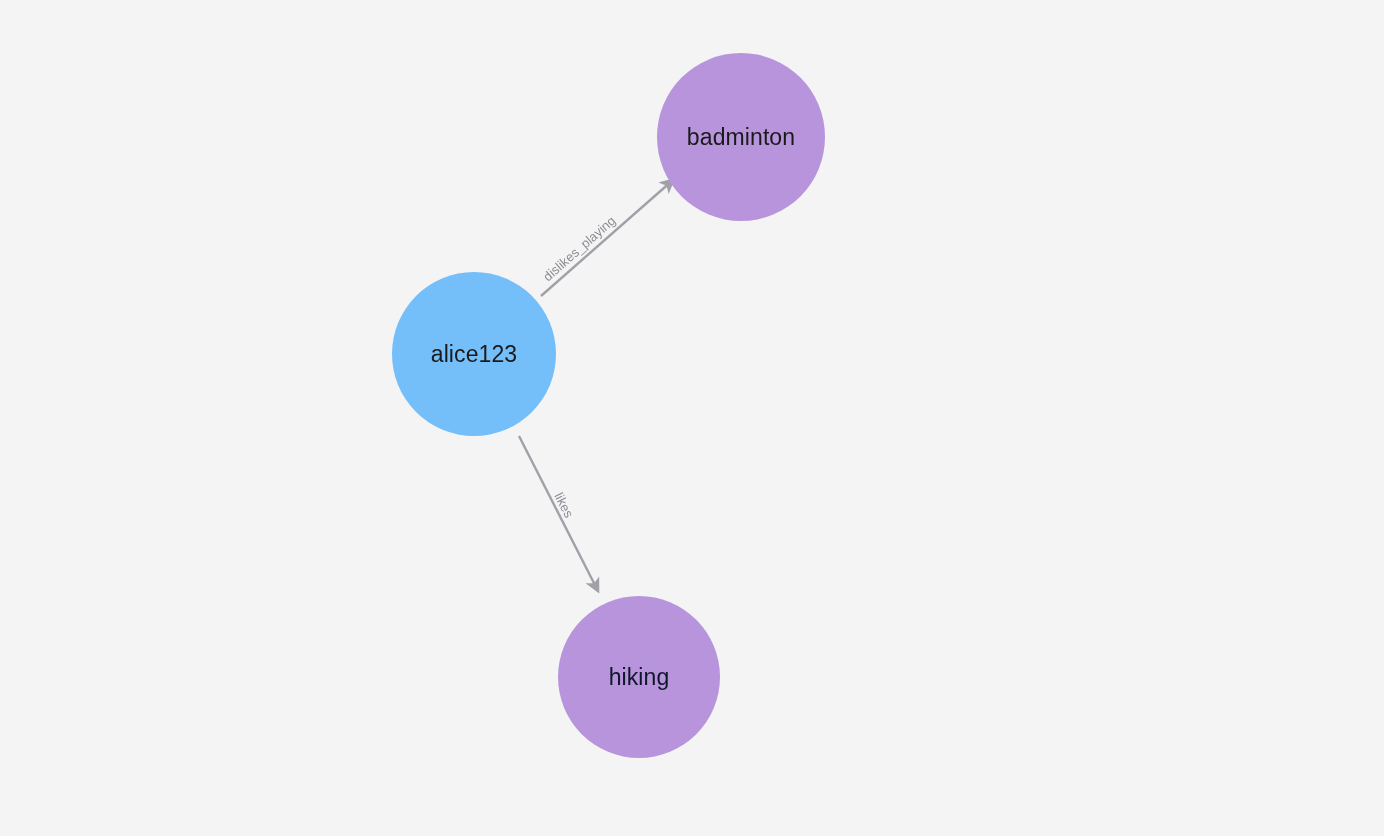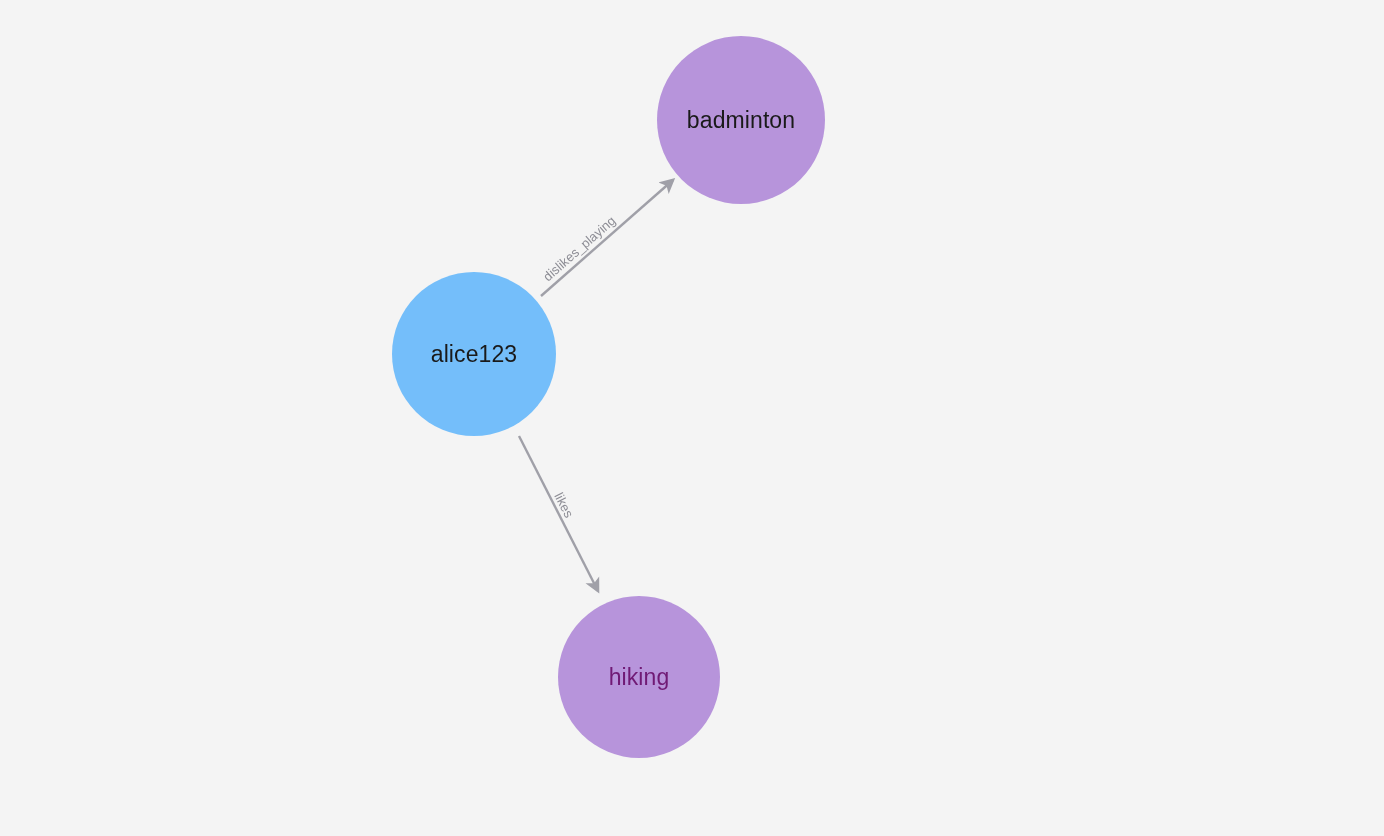--- a/index.html
+++ b/index.html
@@ -73,24 +73,24 @@
       </marker>
     </defs>
     <line id="line-0" stroke="#a0a0a8" stroke-width="2.4" marker-end="url(#arrowhead)" x1="541" y1="296" x2="673" y2="180"></line>
     <line id="line-1" stroke="#a0a0a8" stroke-width="2.4" marker-end="url(#arrowhead)" x1="519" y1="436" x2="598" y2="591"></line>
   </svg>
 
   <div class="node" id="node-0" style="left: 392px; top: 272px; width: 164px; height: 164px; background: rgb(116, 190, 250);">
     <span class="node-label" style="color: rgb(26, 26, 26); max-width: 142px;">alice123</span>
   </div>
 
-  <div class="node" id="node-1" style="left: 657px; top: 36px; width: 168px; height: 168px; background: rgb(183, 148, 219); align-items: center;">
+  <div class="node" id="node-1" style="left: 657px; top: 53px; width: 168px; height: 168px; background: rgb(183, 148, 219); align-items: center;">
     <span class="node-label" style="color: rgb(26, 26, 26); max-width: 146px;">badminton</span>
   </div>
 
   <div class="node" id="node-2" style="left: 558px; top: 596px; width: 162px; height: 162px; background: rgb(183, 148, 219);">
-    <span class="node-label" style="color: #701a75; max-width: 140px;">hiking</span>
+    <span class="node-label" style="color: #0f172a; max-width: 140px;">hiking</span>
   </div>
 
   <div class="edge-label" id="elabel-0" style="left: 545px; top: 271px; color: rgb(141, 141, 149); transform: rotate(-41.2deg);">dislikes_playing</div>
   <div class="edge-label" id="elabel-1" style="left: 558px; top: 486px; color: rgb(141, 141, 149); transform: rotate(62.9deg);">likes</div>
 
 </div>
 
 </body></html>

